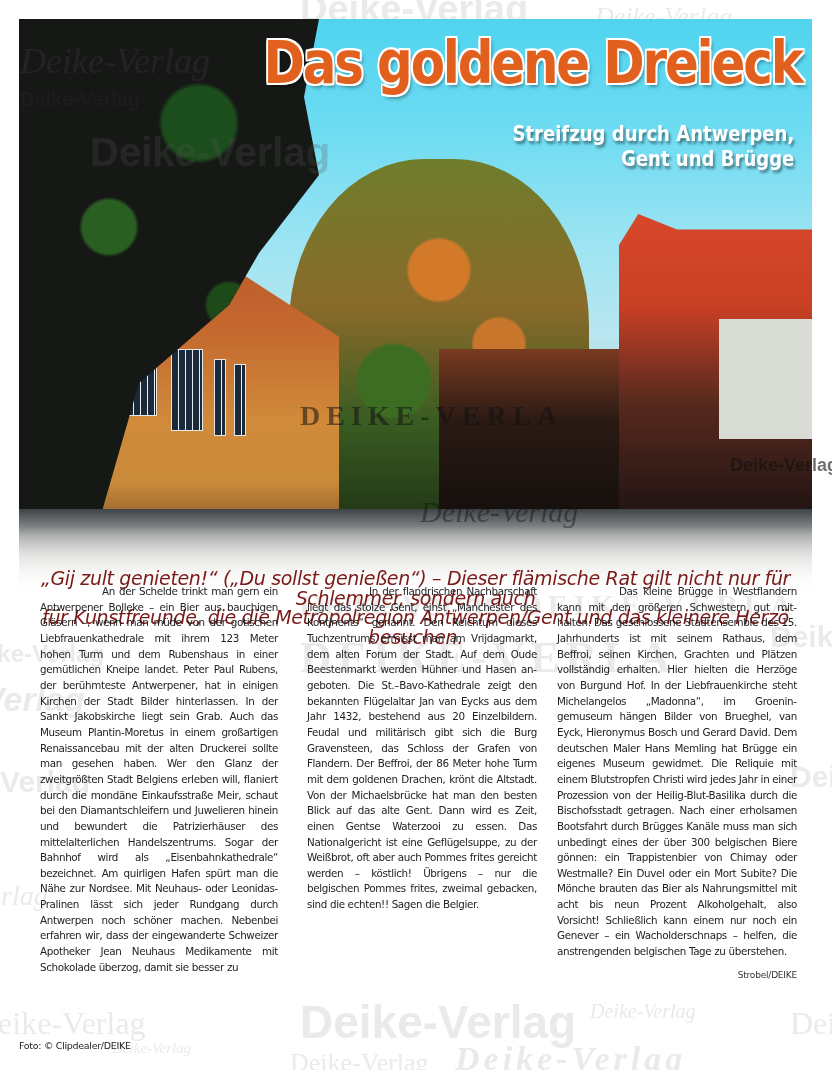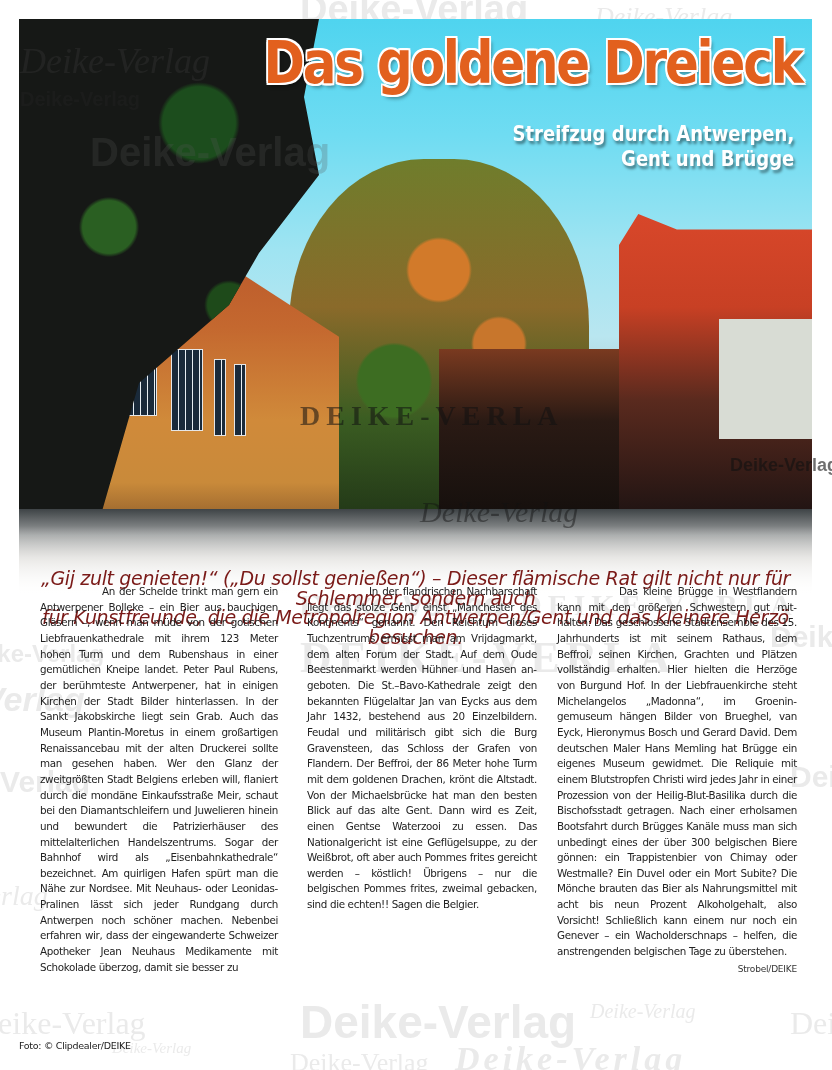--- a/index.html
+++ b/index.html
@@ -102,21 +102,21 @@
     position: absolute; top: 584px; z-index: 5;
     font-family: "DejaVu Sans", sans-serif; font-size: 10.35px; line-height: 15.65px;
     color: #222222; text-align: justify; letter-spacing: -0.35px;
     hyphens: manual;
   }
   .col p { margin: 0; text-indent: 62px; }
   .col p + p { margin-top: 3px; }
   .col1 { left: 40px; width: 238px; }
   .col2 { left: 307px; width: 230px; }
   .col3 { left: 557px; width: 240px; }
-  .col3 .credit { float: right; font-size: 9px; color: #333; letter-spacing: -0.2px; margin-top: 2px; }
+  .col3 .credit { float: right; font-size: 9px; color: #333; letter-spacing: -0.2px; margin-top: 8px; }
 
   .foto-credit {
     position: absolute; left: 19px; top: 1040px; z-index: 5;
     font-family: "DejaVu Sans", sans-serif; font-size: 9.5px; color: #222;
     letter-spacing: -0.3px;
   }
 </style>
 </head>
 <body>
 

